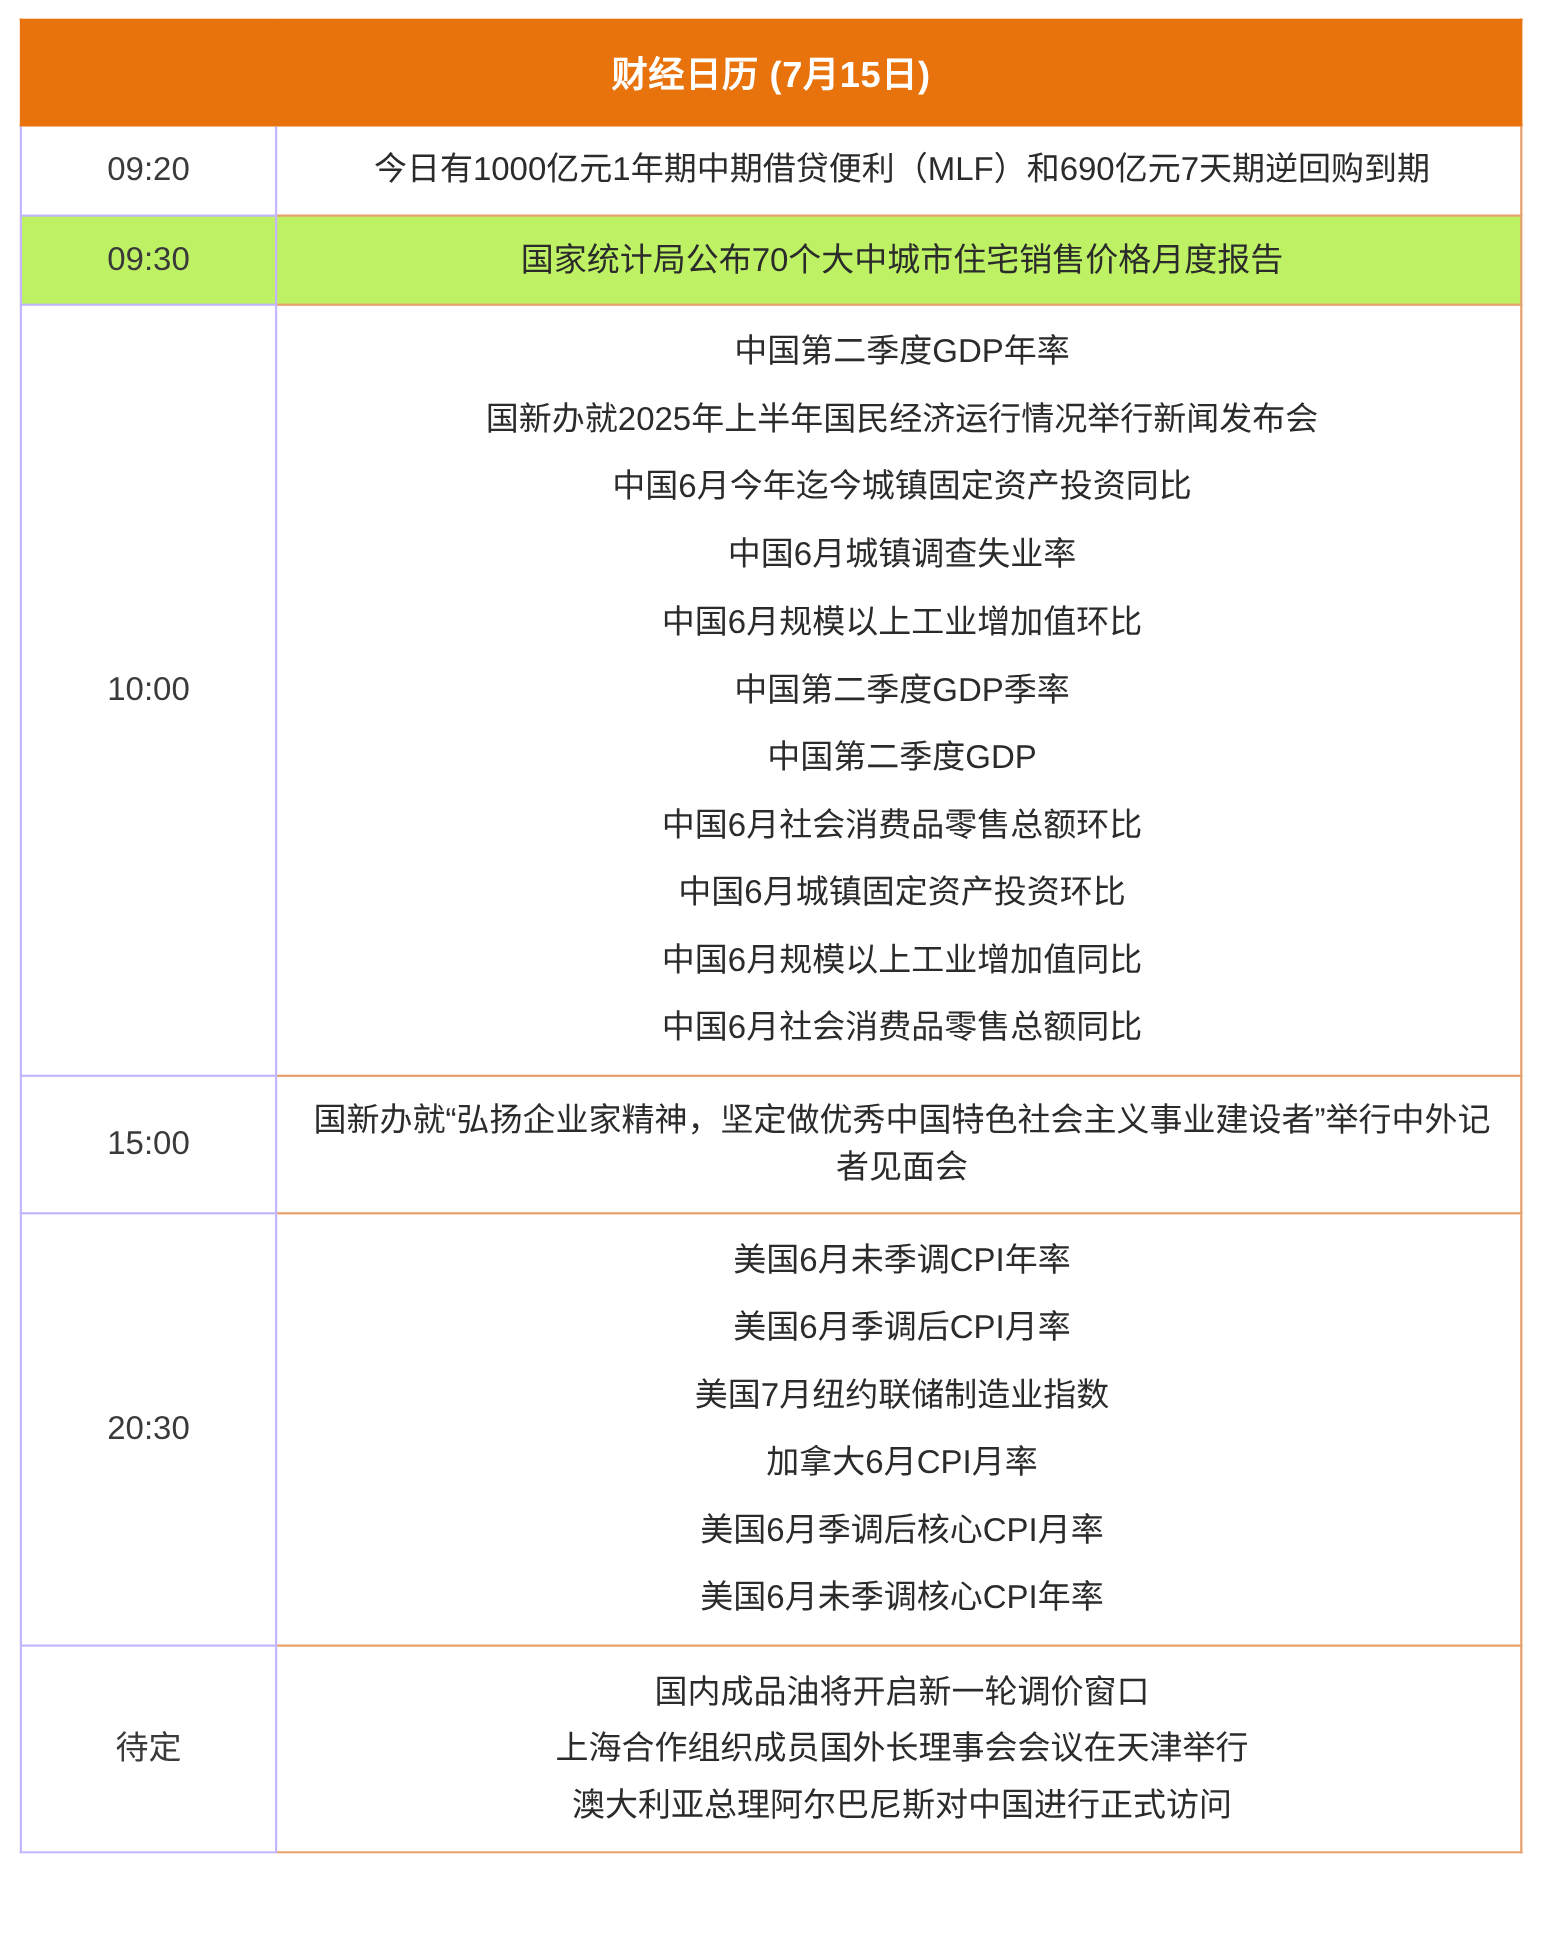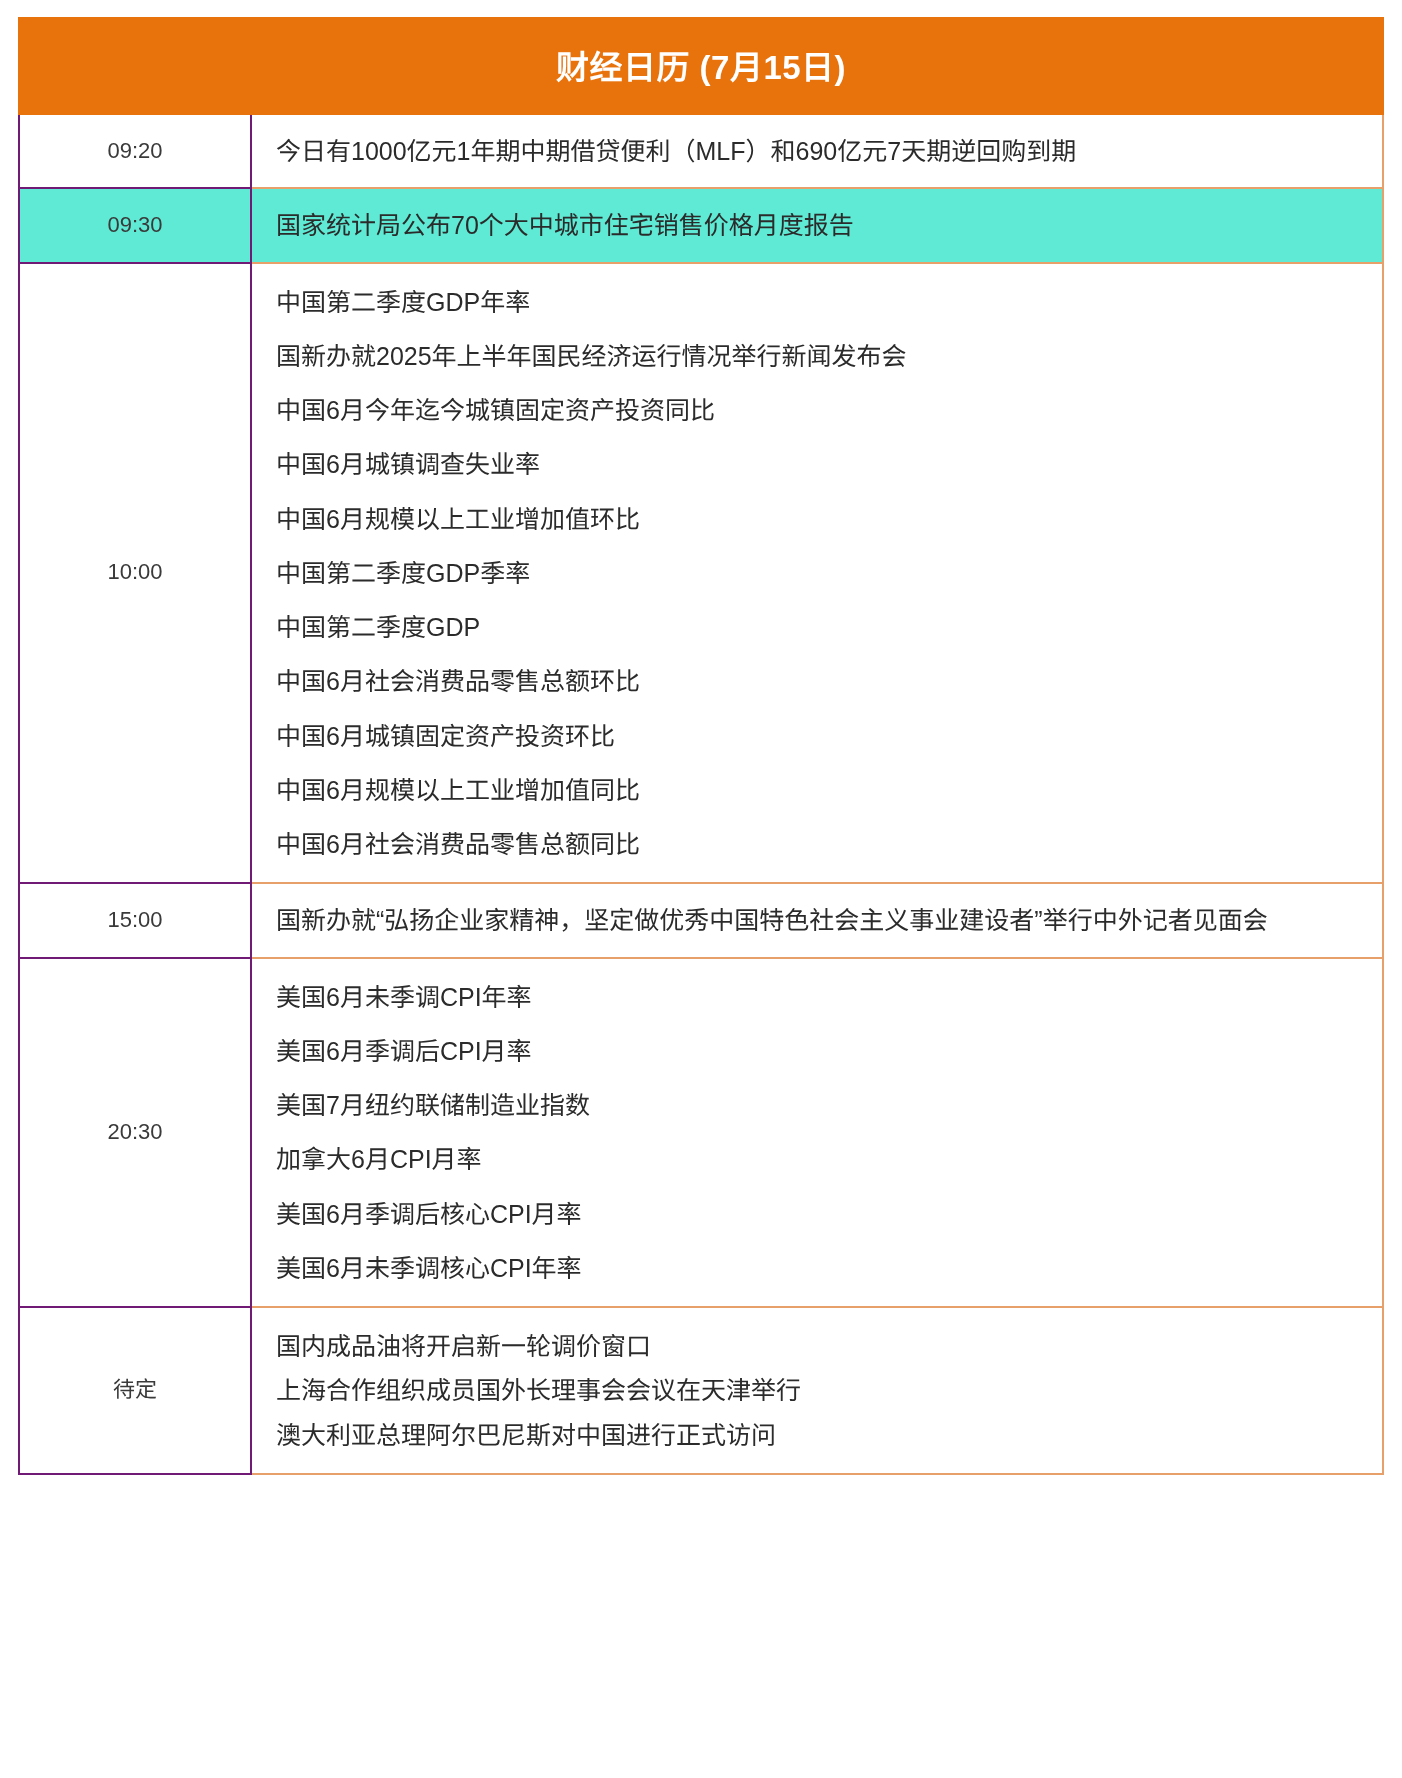--- a/index.html
+++ b/index.html
@@ -31,35 +31,36 @@
     font-size: 33px;
     font-weight: bold;
     text-align: center;
     padding: 22px 10px 24px 10px;
     letter-spacing: 0.5px;
     border: 2px solid #e8720c;
   }
   td.time {
     text-align: center;
     vertical-align: middle;
-    font-size: 22px;
+    font-size: 30px;
     color: #3a3a3a;
-    border: 2px solid #701a75;
+    border: 2px solid #c4b5fd;
     padding: 10px 6px;
     line-height: 1.4;
   }
   td.events {
     border: 2px solid #e8a06a;
     padding: 18px 18px 18px 24px;
     vertical-align: middle;
-    font-size: 25px;
+    font-size: 30px;
     line-height: 1.45;
     color: #2b2b2b;
+    text-align: center;
   }
-  tr.tint td { background: #5eead4; }
+  tr.tint td { background: #bef264; }
   tr.plain td { background: #ffffff; }
   .event-line {
     padding: 9px 0;
   }
   .event-line.tight {
     padding: 4px 0;
   }
   .event-line:first-child { padding-top: 2px; }
   .event-line:last-child { padding-bottom: 2px; }
   .single .event-line {

